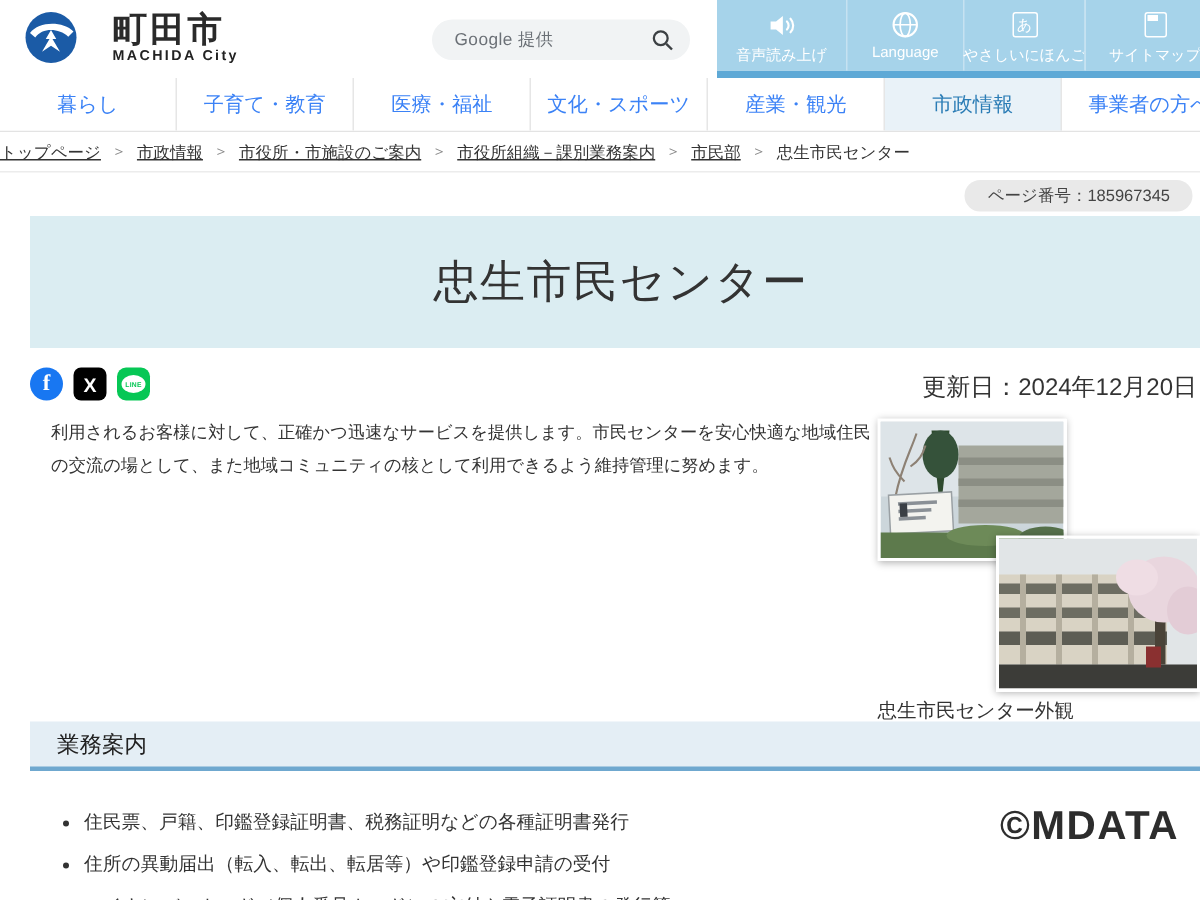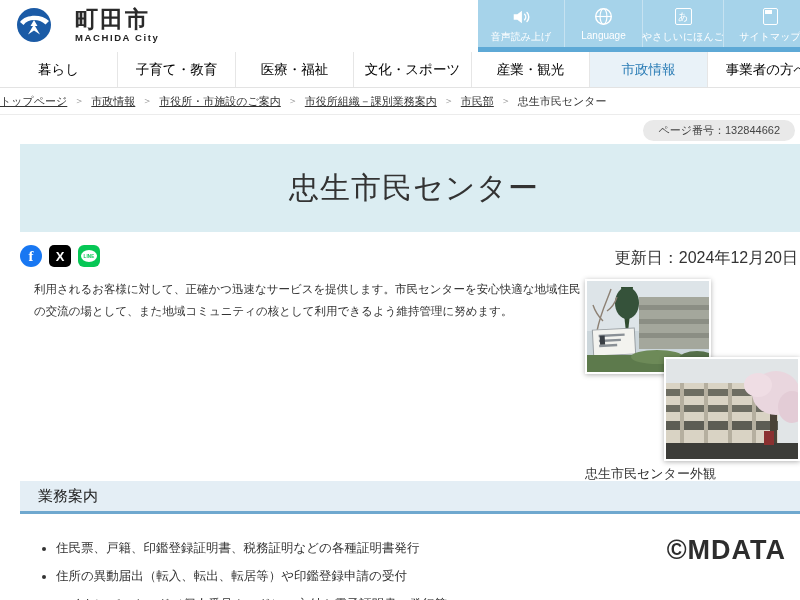--- a/index.html
+++ b/index.html
@@ -28,21 +28,21 @@
   .tool-icon { height:21px; display:flex; align-items:center; justify-content:center; }
   .tool-label { font-size:10px; color:#fff; margin-top:3px; white-space:nowrap; }
   .tool-asquare { width:17px; height:17px; border:1.5px solid #fff; border-radius:2px; color:#fff;
     font-size:10px; display:flex; align-items:center; justify-content:center; }
   .tool-doc { position:relative; width:15px; height:17px; border:1.5px solid #fff; border-radius:2px; }
   .tool-doc::before { content:""; position:absolute; left:1px; top:1px; width:7px; height:4px; background:#fff; }
 
   
   .nav { display:flex; width:828px; height:36px; background:#fff; border-bottom:1px solid #e3e3e3; }
   .nav-item { width:118px; flex:0 0 auto; display:flex; align-items:center; justify-content:center;
-    font-size:13.5px; color:#000000; border-right:1px solid #e6e6e6; cursor:pointer; background:#fff; }
+    font-size:13.5px; color:#3b82f6; border-right:1px solid #e6e6e6; cursor:pointer; background:#fff; }
   .nav-item.active { background:#e9f2f8; color:#2a7cb5; }
 
   
   .breadcrumb { height:27px; display:flex; align-items:center; font-size:11px;
     border-bottom:1px solid #ececec; white-space:nowrap; }
   .crumb { color:#333; text-decoration:underline; cursor:pointer; }
   .crumb-current { color:#333; text-decoration:none; cursor:default; }
   .crumb-sep { color:#888; margin:0 7px; font-size:10px; }
 
   
@@ -94,20 +94,29 @@
           <path d="M4 15 C10 7, 26 7, 33 14 L29.5 17.5 C23 11.5, 12 11.5, 7.5 18 Z" fill="#fff"></path>
           <path d="M18 13 L21.5 19 L19 19 L24 27.5 L18 23.5 L12 27.5 L17 19 L14.5 19 Z" fill="#fff"></path>
         </svg>
       </span>
       <span class="logo-text">
         <span class="logo-title">町田市</span>
         <span class="logo-sub">MACHIDA City</span>
       </span>
     </div>
 
+    <div class="searchbox">
+      <span class="search-label">Google 提供</span>
+      <span class="search-icon">
+        <svg width="16" height="16" viewBox="0 0 16 16">
+          <circle cx="6.5" cy="6.5" r="4.6" fill="none" stroke="#3c4043" stroke-width="1.5"></circle>
+          <line x1="10.2" y1="10.2" x2="14" y2="14" stroke="#3c4043" stroke-width="1.6"></line>
+        </svg>
+      </span>
+    </div>
 
     <div class="tools">
       <div class="tool" style="width:86px">
         <span class="tool-icon">
           <svg width="22" height="20" viewBox="0 0 24 22">
             <path d="M4 8v6h4l5 4V4L8 8H4z" fill="#fff"></path>
             <path d="M16 8c1.6 1.6 1.6 4.4 0 6 M18.6 6c2.6 2.8 2.6 7.2 0 10" stroke="#fff" fill="none" stroke-width="1.6" stroke-linecap="round"></path>
           </svg>
         </span>
         <span class="tool-label">音声読み上げ</span>
@@ -155,21 +164,21 @@
     <span class="crumb">市役所・市施設のご案内</span>
     <span class="crumb-sep">＞</span>
     <span class="crumb">市役所組織－課別業務案内</span>
     <span class="crumb-sep">＞</span>
     <span class="crumb">市民部</span>
     <span class="crumb-sep">＞</span>
     <span class="crumb-current">忠生市民センター</span>
   </div>
 
   <main class="main">
-    <span class="page-badge">ページ番号：132844662</span>
+    <span class="page-badge">ページ番号：185967345</span>
 
     <div class="title-banner">
       <h1 class="page-title">忠生市民センター</h1>
     </div>
 
     <div class="social">
       <span class="soc soc-fb">f</span>
       <span class="soc soc-x">X</span>
       <span class="soc soc-line">
         <span class="line-bubble">LINE</span>

